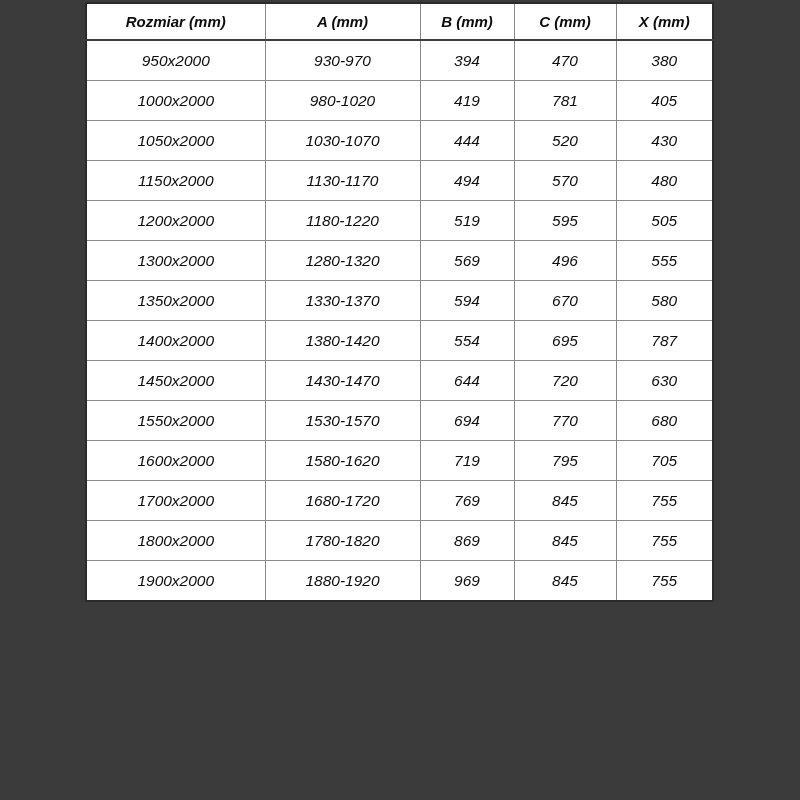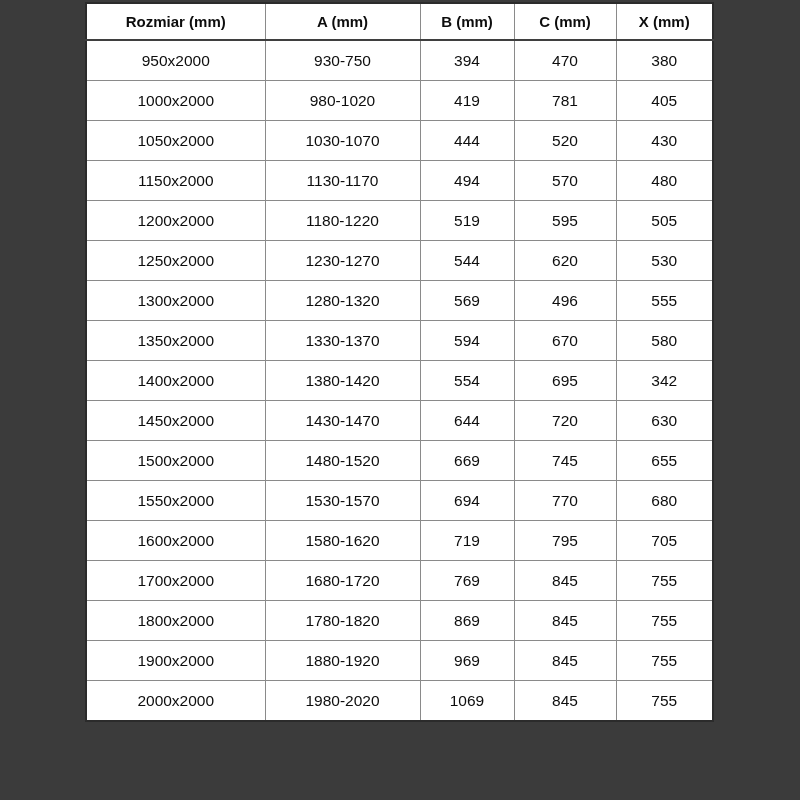--- a/index.html
+++ b/index.html
@@ -8,20 +8,21 @@
     width: 800px;
     height: 800px;
     background: #3b3b3b;
     overflow: hidden;
     font-family: "Liberation Sans", sans-serif;
   }
   .stage {
     position: relative;
     width: 800px;
     height: 800px;
+    font-style: italic;
   }
   table.spec-table {
     position: absolute;
     left: 85px;
     top: 2px;
     width: 627px;
     border-collapse: collapse;
     table-layout: fixed;
     background: #ffffff;
     border: 2px solid #2b2b2b;
@@ -65,21 +66,21 @@
         <th>Rozmiar (mm)</th>
         <th>A (mm)</th>
         <th>B (mm)</th>
         <th>C (mm)</th>
         <th>X (mm)</th>
       </tr>
     </thead>
     <tbody>
         <tr>
           <td>950x2000</td>
-          <td>930-750</td>
+          <td>930-970</td>
           <td>394</td>
           <td>470</td>
           <td>380</td>
         </tr>
         <tr>
           <td>1000x2000</td>
           <td>980-1020</td>
           <td>419</td>
           <td>781</td>
           <td>405</td>
@@ -99,60 +100,46 @@
           <td>480</td>
         </tr>
         <tr>
           <td>1200x2000</td>
           <td>1180-1220</td>
           <td>519</td>
           <td>595</td>
           <td>505</td>
         </tr>
         <tr>
-          <td>1250x2000</td>
-          <td>1230-1270</td>
-          <td>544</td>
-          <td>620</td>
-          <td>530</td>
-        </tr>
-        <tr>
           <td>1300x2000</td>
           <td>1280-1320</td>
           <td>569</td>
           <td>496</td>
           <td>555</td>
         </tr>
         <tr>
           <td>1350x2000</td>
           <td>1330-1370</td>
           <td>594</td>
           <td>670</td>
           <td>580</td>
         </tr>
         <tr>
           <td>1400x2000</td>
           <td>1380-1420</td>
           <td>554</td>
           <td>695</td>
-          <td>342</td>
+          <td>787</td>
         </tr>
         <tr>
           <td>1450x2000</td>
           <td>1430-1470</td>
           <td>644</td>
           <td>720</td>
           <td>630</td>
-        </tr>
-        <tr>
-          <td>1500x2000</td>
-          <td>1480-1520</td>
-          <td>669</td>
-          <td>745</td>
-          <td>655</td>
         </tr>
         <tr>
           <td>1550x2000</td>
           <td>1530-1570</td>
           <td>694</td>
           <td>770</td>
           <td>680</td>
         </tr>
         <tr>
           <td>1600x2000</td>
@@ -175,22 +162,15 @@
           <td>845</td>
           <td>755</td>
         </tr>
         <tr>
           <td>1900x2000</td>
           <td>1880-1920</td>
           <td>969</td>
           <td>845</td>
           <td>755</td>
         </tr>
-        <tr>
-          <td>2000x2000</td>
-          <td>1980-2020</td>
-          <td>1069</td>
-          <td>845</td>
-          <td>755</td>
-        </tr>
       </tbody>
   </table>
 </div>
 
 </body></html>

